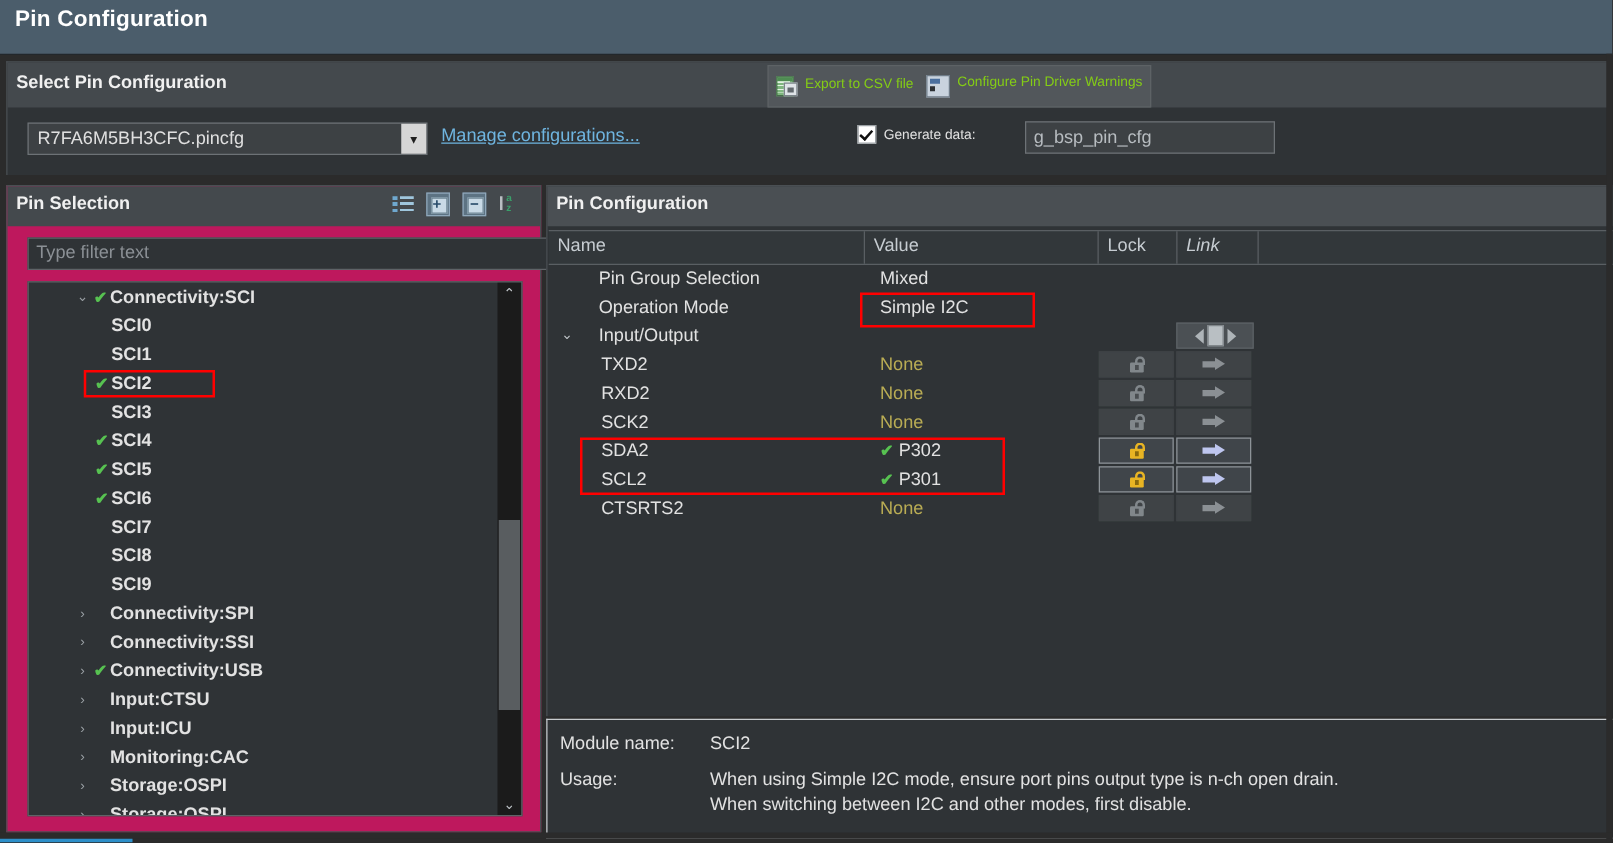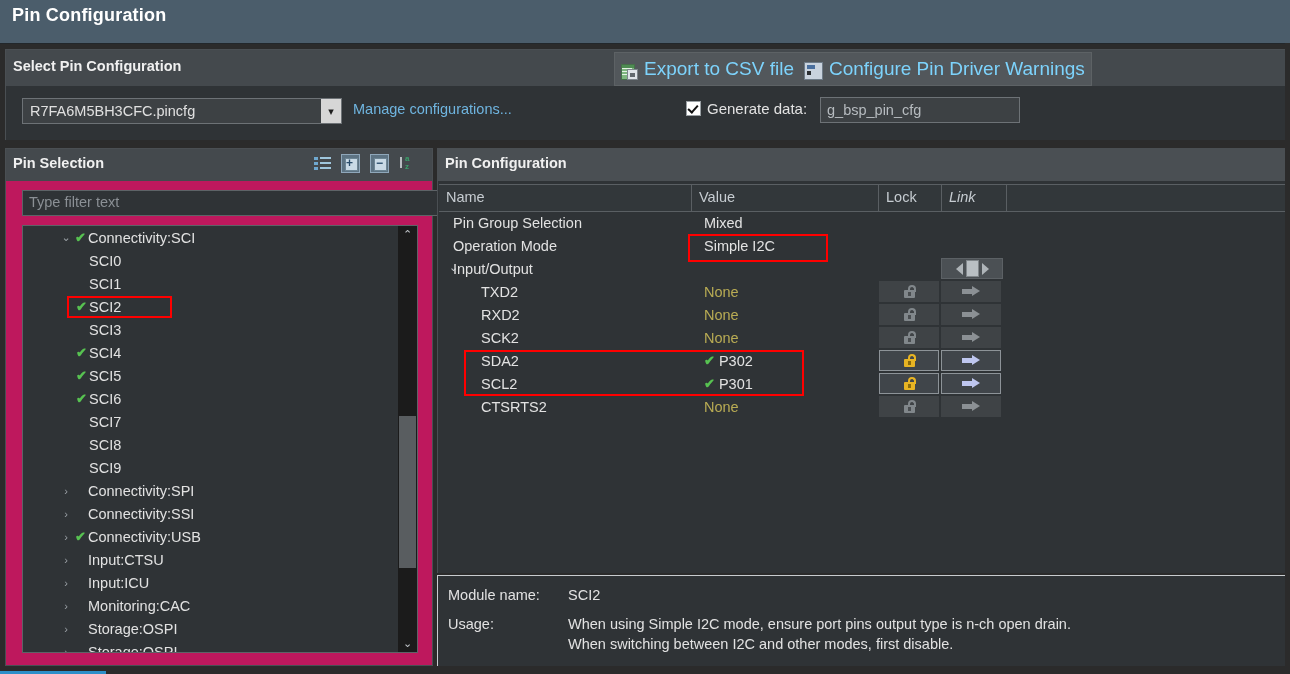--- a/index.html
+++ b/index.html
@@ -49,22 +49,22 @@
   .hdr-actions {
     position: absolute; left: 608px; top: 2px;
     height: 32px;
     background: #52575b;
     border: 1px solid #5d6265;
     display: flex; align-items: center;
     padding: 0 6px;
     gap: 10px;
   }
   .hdr-action {
-    display: flex; align-items: flex-end; gap: 6px;
-    color: #7dd3fc; font-size: 19px;
+    display: flex; align-items: flex-start; gap: 6px;
+    color: #84cc16; font-size: 11px;
     cursor: default; white-space: nowrap;
   }
   .icon-csv {
     width: 17px; height: 16px; position: relative; flex: none;
   }
   .icon-csv .sheet {
     position:absolute; left:0; top:0; width:12px; height:14px;
     background:#7fb77f; border:1px solid #46704a;
   }
   .icon-csv .sheet::before{
@@ -112,37 +112,38 @@
   #pincfg-combo .arrow {
     position: absolute; right: 0; top: 0;
     width: 20px; height: 24px;
     background: #d6d6d6;
     color: #1e1e1e; font-size: 11px;
     display: flex; align-items: center; justify-content: center;
   }
   #manage-link {
     position: absolute; left: 347px; top: 15px;
     font-size: 14.5px; color: #6fb5e0;
+    text-decoration: underline;
     cursor: pointer;
   }
   #generate-wrap {
     position: absolute; left: 680px; top: 14px;
     display: flex; align-items: center; gap: 6px;
   }
   #generate-check {
     width: 13px; height: 13px;
     background: #ffffff; border: 1px solid #9aa0a4;
     position: relative; flex: none;
   }
   #generate-check::after{
     content:""; position:absolute; left:3px; top:1px;
     width:4px; height:8px; border:solid #111; border-width:0 2px 2px 0;
     transform: rotate(42deg);
   }
-  #generate-label { font-size: 15px; color: #e2e2e2; }
+  #generate-label { font-size: 11px; color: #e2e2e2; }
   #generate-input {
     position: absolute; left: 814px; top: 11px;
     width: 200px; height: 26px;
     background: #3d4144; border: 1px solid #6d7276;
     box-sizing: border-box;
   }
   #generate-input .val {
     position: absolute; left: 6px; top: 4px;
     font-size: 14.5px; color: #b7bcc0;
   }
@@ -223,21 +224,21 @@
     position: relative;
     cursor: default;
   }
   .tree-item .twisty {
     width: 14px; text-align: center; color: #9aa0a5; font-size: 11px; flex:none;
   }
   .tree-item .chk {
     width: 15px; flex: none; color: #57c251; font-size: 13px; text-align:center;
     font-weight: bold;
   }
-  .tree-item .lbl { white-space: nowrap; }
+  .tree-item .lbl { white-space: nowrap; font-weight: bold; }
   .lvl-0 { padding-left: 36px; }
   .lvl-1 { padding-left: 66px; }
   .lvl-1 .chk { margin-left: -15px; }
 
   #tree-scroll {
     position: absolute; right: 0; top: 0; width: 19px; height: 426px;
     background: #1b1b1b;
   }
   #tree-scroll .sb-up, #tree-scroll .sb-down {
     position: absolute; left: 0; width: 19px; height: 17px;
@@ -303,21 +304,21 @@
   }
   .trow .c-name {
     position: absolute; left: 0; top: 0; height: 23px;
     display: flex; align-items: center;
     font-size: 14.5px; color: #e2e2e2; white-space: nowrap;
   }
   .trow .twisty {
     position: absolute; left: 10px; top: 4px;
     color: #c3c8cc; font-size: 11px;
   }
-  .ind-0 { padding-left: 14px; }
+  .ind-0 { padding-left: 40px; }
   .ind-1 { padding-left: 42px; }
   .trow .c-value {
     position: absolute; left: 253px; top: 0; height: 23px;
     display: flex; align-items: center; gap: 4px;
     font-size: 14.5px; white-space: nowrap; margin-left: 12px;
   }
   .v-normal { color: #e2e2e2; }
   .v-none   { color: #b9ac54; }
   .v-pin    { color: #e2e2e2; }
   .v-check  { color: #57c251; font-size: 13px; font-weight: bold; }

